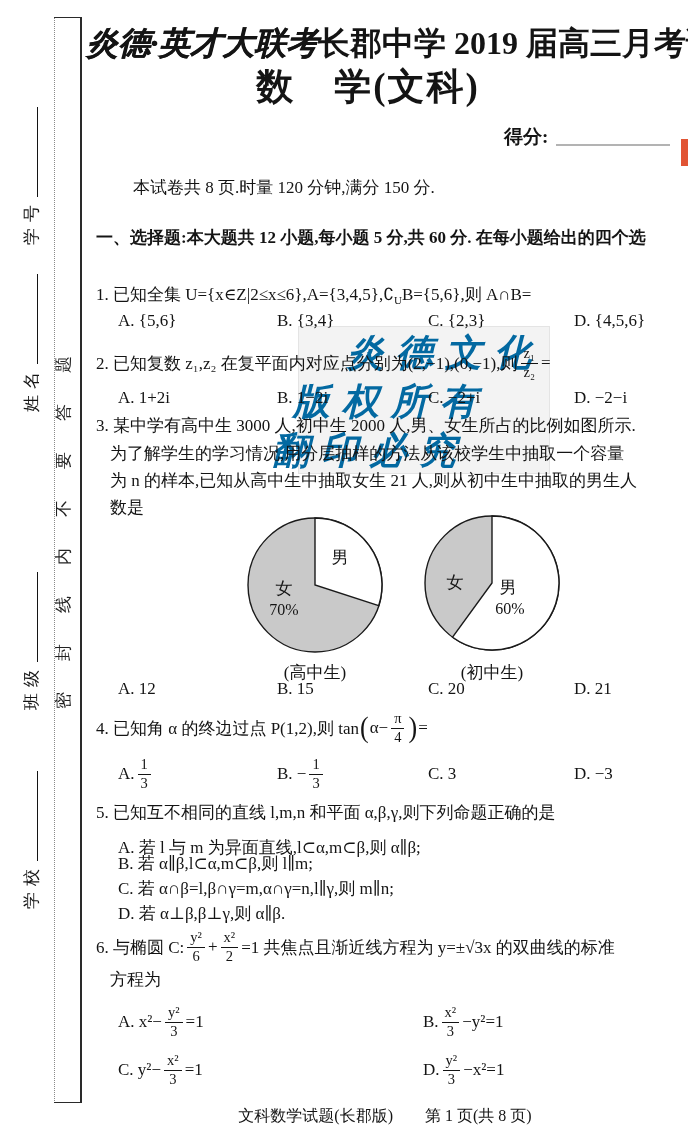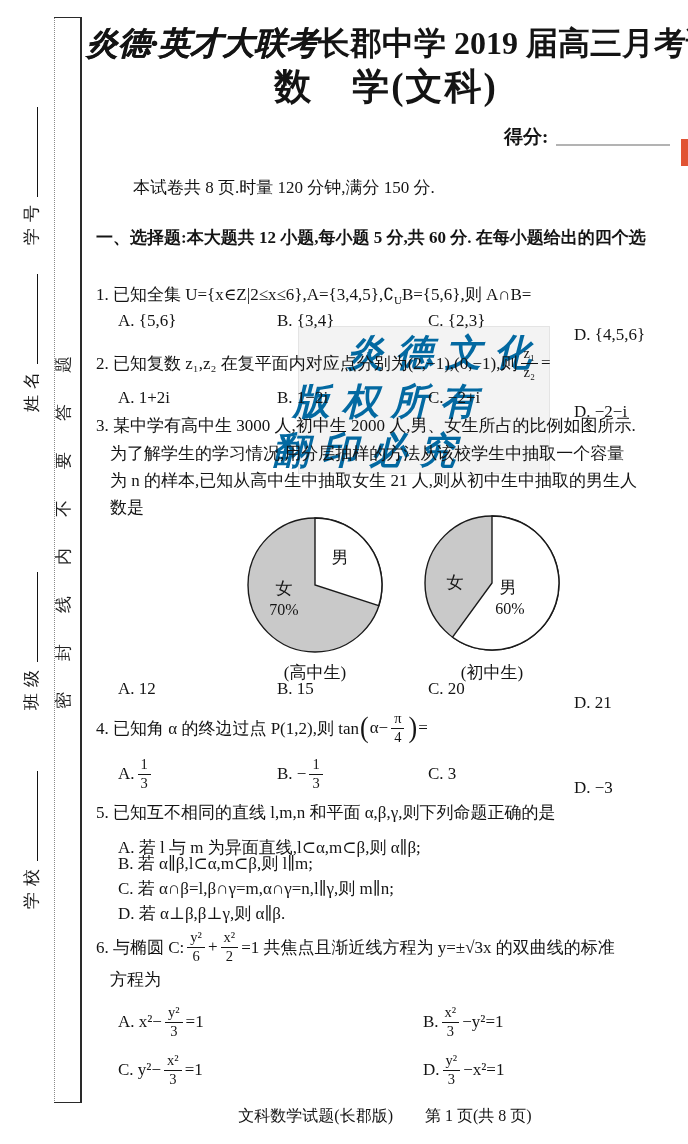--- a/index.html
+++ b/index.html
@@ -2,21 +2,21 @@
 <html><head>
 <meta charset="utf-8">
 <style>
   html,body{margin:0;padding:0;background:#fff;}
   .page{position:relative;width:688px;height:1144px;background:#fff;overflow:hidden;
         font-family:"Liberation Serif","DejaVu Serif",serif;color:#141414;}
   .abs{position:absolute;white-space:nowrap;z-index:2;}
   
   .title1{left:86px;top:22px;width:600px;text-align:center;font-size:32px;font-weight:700;}
   .title1 .brand{font-style:italic;text-shadow:.6px 0 0 currentColor;}
-  .title2{left:86px;top:62px;width:600px;text-align:center;font-size:37px;font-weight:700;letter-spacing:2px;}
+  .title2{left:68px;top:62px;width:600px;text-align:center;font-size:37px;font-weight:700;letter-spacing:2px;}
   .score-label{left:504px;top:124px;font-size:19px;font-weight:700;}
   .score-blank{left:556px;top:128px;width:114px;height:16px;border-bottom:2px solid #b3b3b3;}
   .redmark{left:681px;top:139px;width:7px;height:27px;background:#e15434;z-index:3;}
   .intro{left:133px;top:176px;font-size:17px;}
   
   .vline-solid{left:80px;top:17px;width:2px;height:1086px;background:#2a2a2a;z-index:2;}
   .vline-dot{left:54px;top:17px;width:0;height:1086px;border-left:1px dotted #8a8a8a;z-index:1;}
   .htick{width:28px;height:1px;background:#2a2a2a;left:54px;z-index:2;}
   .vrot{position:absolute;display:flex;align-items:center;justify-content:center;
         transform:rotate(-90deg);z-index:2;font-size:17px;white-space:nowrap;}
@@ -30,21 +30,21 @@
   .wm{position:absolute;font-size:37px;font-weight:700;font-style:italic;color:#0369a1;
       letter-spacing:12px;z-index:1;white-space:nowrap;}
   .wm1{left:347px;top:328px;}
   .wm2{left:293px;top:377px;}
   .wm3{left:272px;top:426px;}
   
   .ln{font-size:17px;}
   .sect{font-size:17px;font-weight:700;}
   .orow{left:0;width:608px;height:24px;}
   .orow span{position:absolute;top:0;font-size:17px;white-space:nowrap;}
-  .c1{left:118px;} .c2{left:277px;} .c3{left:428px;} .c4{left:574px;margin-top:14px;}
+  .c1{left:118px;} .c2{left:277px;} .c3{left:428px;} .c4{left:574px;}
   .g1{left:118px;} .g2{left:423px;}
   .flexln{display:flex;align-items:center;font-size:17px;}
   .frow{left:0;width:688px;height:44px;}
   .frow .opt{position:absolute;top:0;height:44px;display:flex;align-items:center;font-size:17px;white-space:nowrap;}
   .frac{display:inline-flex;flex-direction:column;margin:0 3px;}
   .frac span{display:block;font-size:14.5px;line-height:1.18;text-align:center;padding:0 3px;}
   .frac .de{border-top:1px solid #141414;}
   .bigp{font-size:26px;font-weight:400;transform:scaleY(1.15);margin:0 1px;}
   .csub{font-size:11px;}
   .footer{left:82px;top:1106px;width:606px;text-align:center;font-size:16px;}

